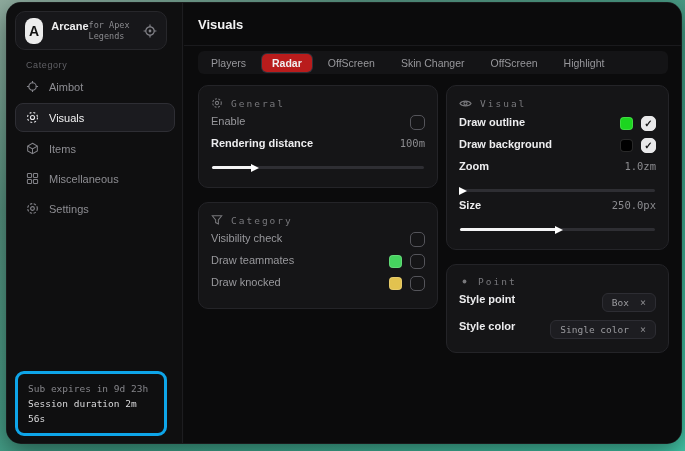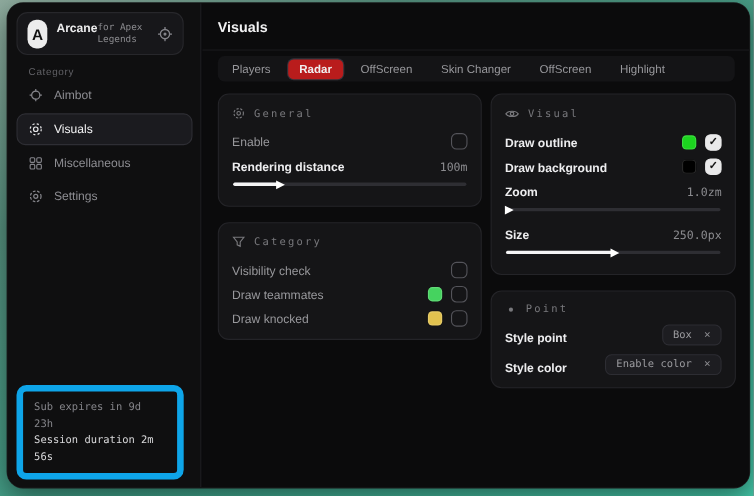--- a/index.html
+++ b/index.html
@@ -28,41 +28,41 @@
   .app-sub { font-size:8.5px; color:#8a8a8e; font-family:"DejaVu Sans Mono",monospace; }
   .app-scope { margin-left:auto; color:#84848a; display:flex; }
   .category { position:absolute; left:19px; top:57px; font-size:9px; color:#606065; letter-spacing:.6px; }
   .nav { position:absolute; left:8px; top:70px; width:160px; display:flex; flex-direction:column; gap:3px; }
   .nav-item { height:27px; display:flex; align-items:center; gap:10px; padding:0 10px;
     color:#8d8d92; font-size:11px; border-radius:8px; border:1px solid transparent; cursor:pointer; }
   .nav-item.active { background:#1b1b1f; border-color:#2e2e34; color:#f1f1f2; height:29px; }
   .nav-item .ic { display:flex; color:#84848a; }
   .nav-item.active .ic { color:#e6e6e8; }
   .session-card { position:absolute; left:8px; bottom:7px; width:152px;
-    border:6px solid #0ea5e9; border-radius:9px; padding:7px 10px;
+    border:3px solid #0ea5e9; border-radius:9px; padding:7px 10px;
     font-family:"DejaVu Sans Mono",monospace; font-size:9.5px; line-height:15px; }
   .session-line1 { color:#85858a; }
   .session-line2 { color:#d9d9db; }
   
   .main { position:absolute; left:177px; top:0; right:0; bottom:0; background:#0b0b0c; }
   .main-header { height:43px; border-bottom:1px solid #1a1a1d; display:flex; align-items:center; padding-left:14px; }
   .page-title { font-size:13px; font-weight:bold; color:#f2f2f3; }
   .tabbar { position:absolute; left:14px; top:48px; width:470px; height:23px;
     background:#141416; border-radius:6px; display:flex; align-items:center; padding:0 3px; gap:6px; }
   .tab { padding:3px 10px; font-size:10.5px; color:#97979b; border-radius:5px; white-space:nowrap; cursor:pointer; }
   .tab.active { background:#b91c1c; color:#f0f0f1; box-shadow:0 0 0 1px #32323a; font-weight:bold; }
   .col-left  { position:absolute; left:14px;  top:82px; width:240px; }
   .col-right { position:absolute; left:262px; top:82px; width:223px; }
   .panel { background:#151517; border:1px solid #242428; border-radius:10px;
     padding:9px 12px 11px; margin-bottom:14px; }
   .panel-title { display:flex; align-items:center; gap:8px;
     font-family:"DejaVu Sans Mono",monospace; font-size:9.5px; color:#78787c;
     letter-spacing:2px; margin:2px 0 6px; }
   .panel-title .ic { display:flex; color:#78787c; letter-spacing:0; }
-  .row { display:flex; align-items:flex-end; justify-content:space-between; min-height:21px; }
+  .row { display:flex; align-items:flex-start; justify-content:space-between; min-height:21px; }
   .rows { display:flex; flex-direction:column; gap:1px; }
   .lbl-muted { font-size:11px; color:#98989c; }
   .lbl-strong { font-size:11px; color:#ededef; font-weight:bold; }
   .val { font-family:"DejaVu Sans Mono",monospace; font-size:10.5px; color:#8b8b8f; }
   .controls { display:flex; align-items:center; gap:8px; }
   .checkbox { width:15px; height:15px; border:1.5px solid #54545a; border-radius:5px;
     display:flex; align-items:center; justify-content:center; cursor:pointer; background:transparent; }
   .checkbox .check { display:none; font-size:10px; font-weight:bold; color:#151515; line-height:1; }
   .checkbox.checked { background:#e9e9ea; border-color:#e9e9ea; }
   .checkbox.checked .check { display:block; }
@@ -124,20 +124,30 @@
           <svg width="13" height="13" viewBox="0 0 14 14" fill="none" stroke="currentColor" stroke-width="1.2">
             <circle cx="7" cy="7" r="5.4" stroke-dasharray="2.1 2.2"></circle>
               <circle cx="7" cy="7" r="2.2"></circle>
           </svg>
         </span>
         <span>Visuals</span>
       </div>
       <div class="nav-item">
         <span class="ic">
           <svg width="13" height="13" viewBox="0 0 14 14" fill="none" stroke="currentColor" stroke-width="1.1">
+            <path d="M7 1.4 L12.2 4.4 V9.6 L7 12.6 L1.8 9.6 V4.4 Z"></path>
+              <path d="M1.8 4.4 L7 7.4 L12.2 4.4"></path>
+              <path d="M7 7.4 V12.6"></path>
+          </svg>
+        </span>
+        <span>Items</span>
+      </div>
+      <div class="nav-item">
+        <span class="ic">
+          <svg width="13" height="13" viewBox="0 0 14 14" fill="none" stroke="currentColor" stroke-width="1.1">
             <rect x="1.5" y="1.5" width="4.5" height="4.5" rx="1"></rect>
               <rect x="8" y="1.5" width="4.5" height="4.5" rx="1"></rect>
             <rect x="1.5" y="8" width="4.5" height="4.5" rx="1"></rect>
               <rect x="8" y="8" width="4.5" height="4.5" rx="1"></rect>
           </svg>
         </span>
         <span>Miscellaneous</span>
       </div>
       <div class="nav-item">
         <span class="ic">
@@ -295,21 +305,21 @@
           <div class="row">
             <span class="lbl-strong">Style point</span>
             <span class="chip">
               <span>Box</span>
               <span class="x">×</span>
             </span>
           </div>
           <div class="row">
             <span class="lbl-strong">Style color</span>
             <span class="chip">
-              <span>Enable color</span>
+              <span>Single color</span>
               <span class="x">×</span>
             </span>
           </div>
         </div>
       </div>
     </div>
   </div>
 </div>
 
 </body></html>

